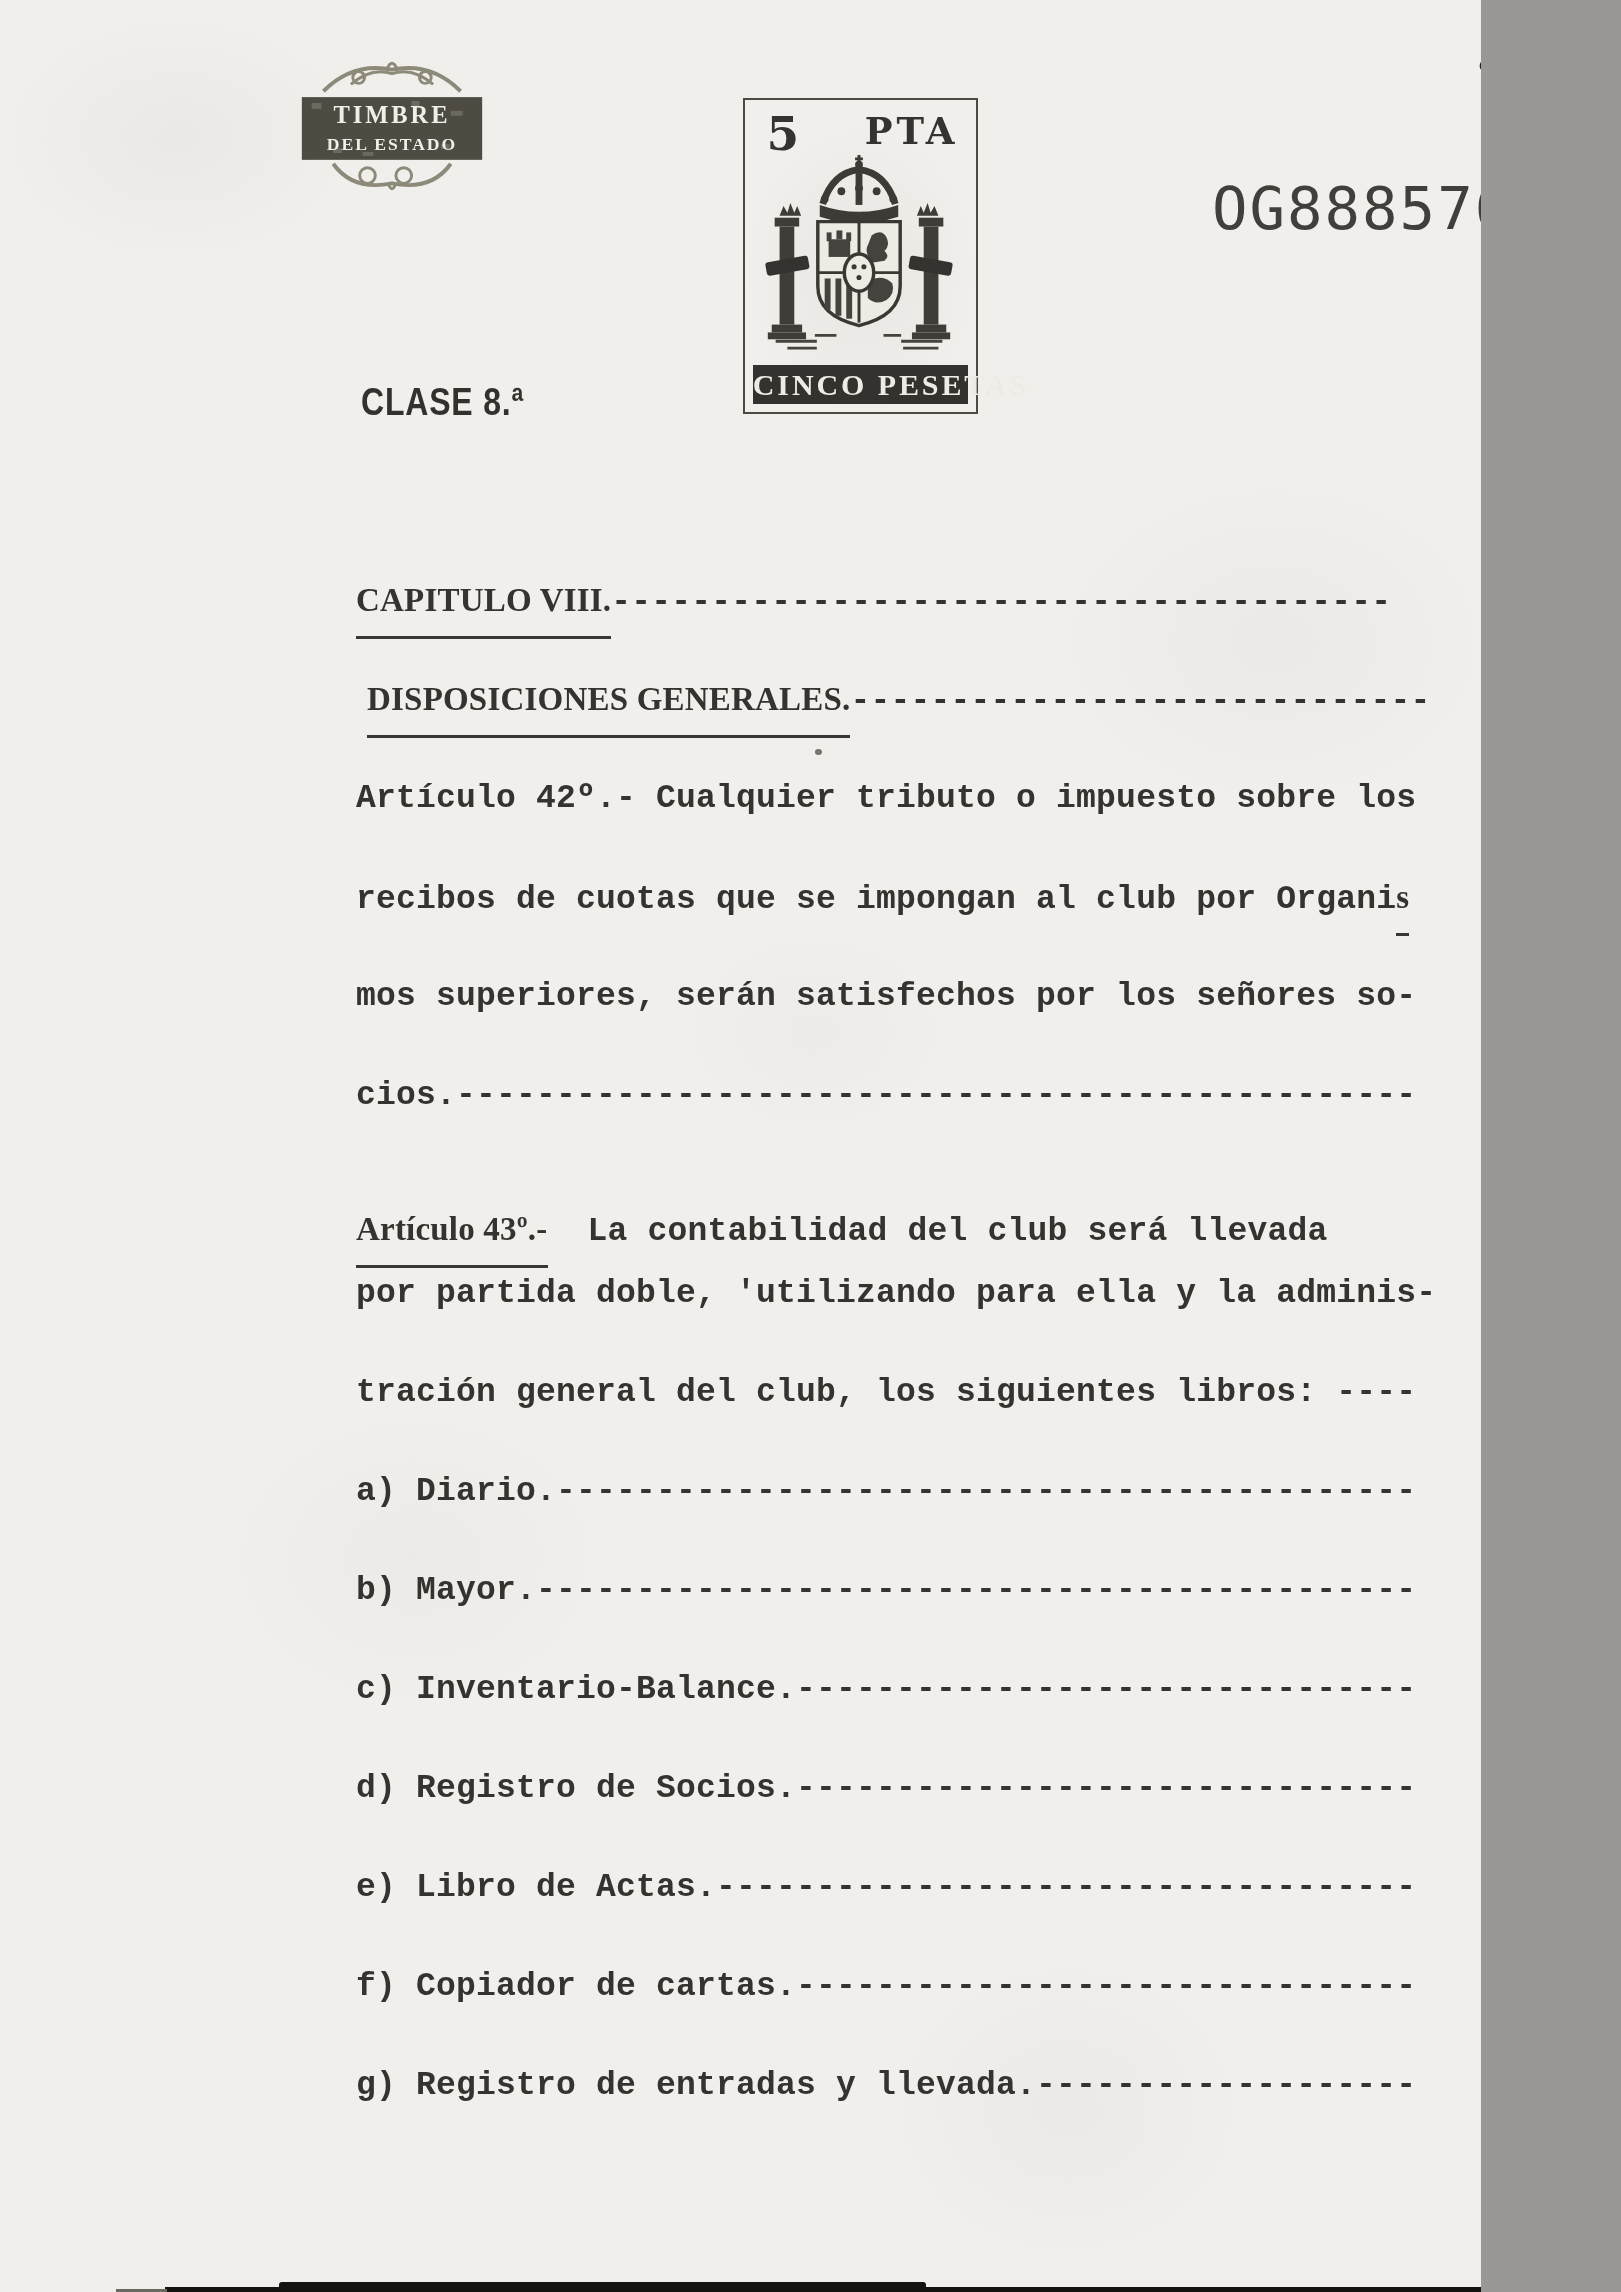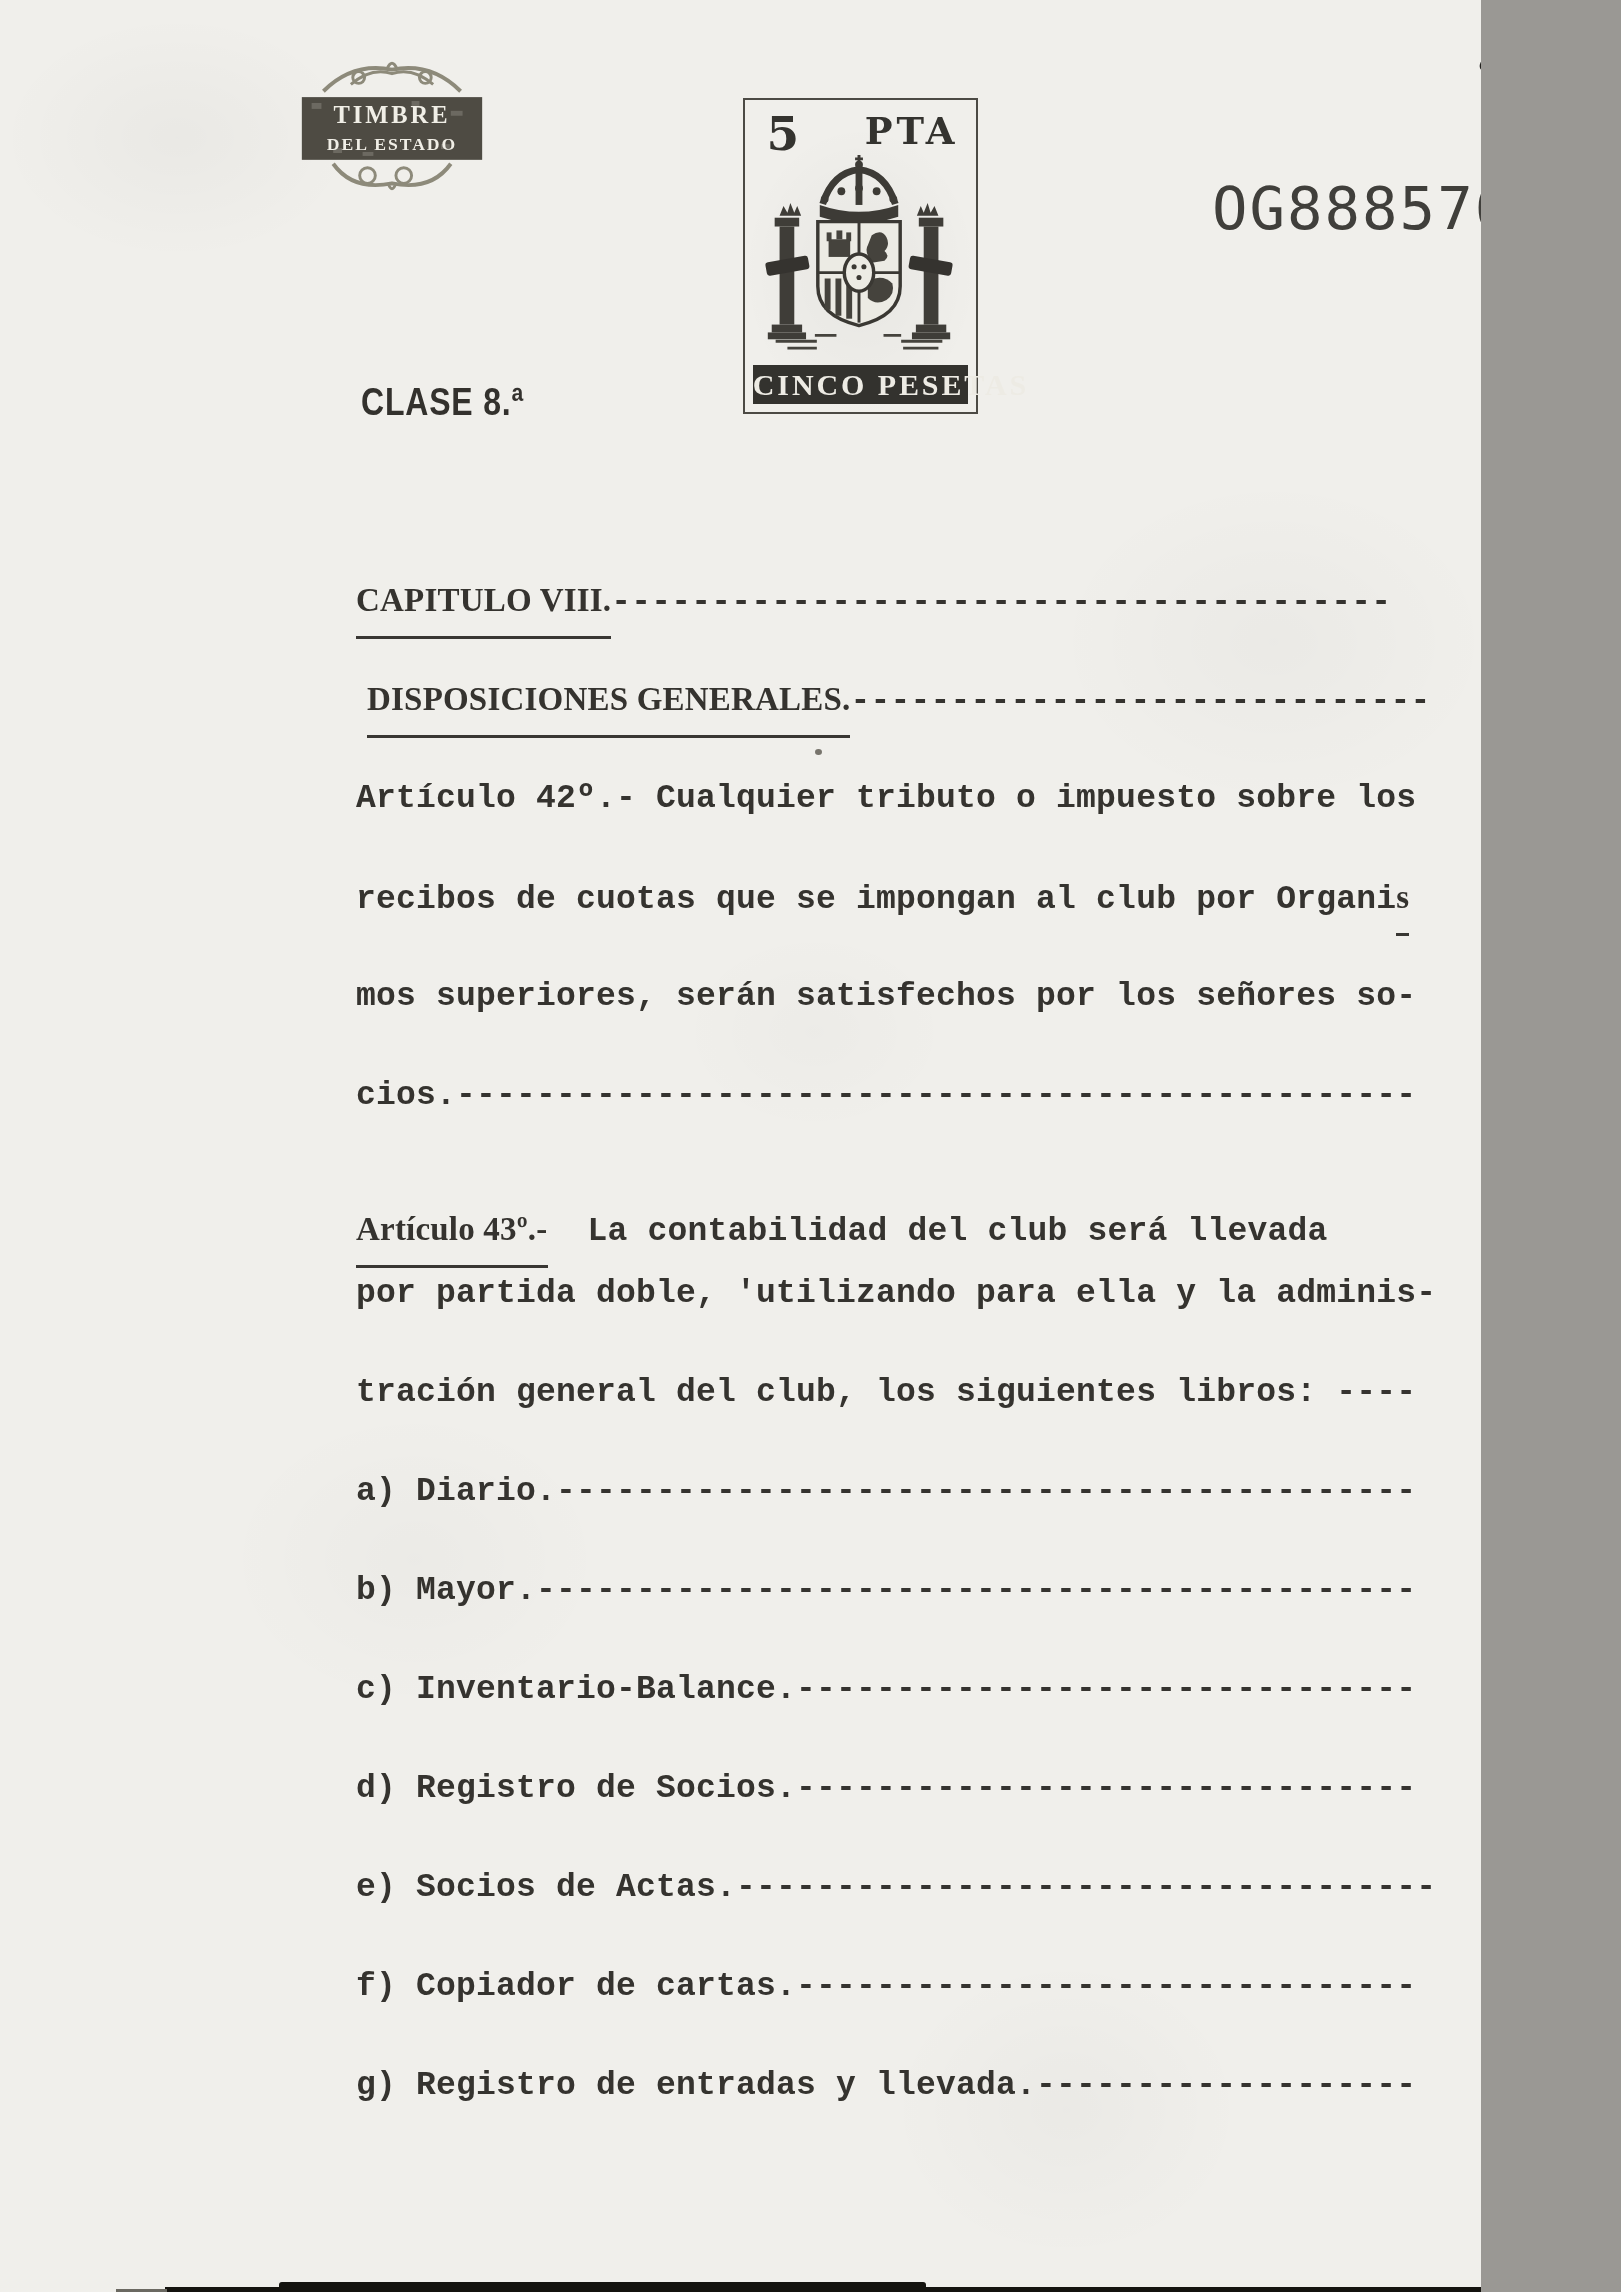--- a/index.html
+++ b/index.html
@@ -179,21 +179,21 @@
       <div class="line" style="top: 877px;"><span>recibos de cuotas que se impongan al club por Organi</span><span class="u-seg">s</span></div>
       <div class="line" style="top: 976px;"><span>mos superiores, serán satisfechos por los señores so-</span></div>
       <div class="line" style="top: 1075px;"><span>cios.------------------------------------------------</span></div>
       <div class="line" style="top: 1174px; margin-top: 35px;"><span class="u-seg">Artículo 43º.-</span><span>  La contabilidad del club será llevada</span></div>
       <div class="line" style="top: 1273px;"><span>por partida doble, 'utilizando para ella y la adminis-</span></div>
       <div class="line" style="top: 1372px;"><span>tración general del club, los siguientes libros: ----</span></div>
       <div class="line" style="top: 1471px;"><span>a) Diario.-------------------------------------------</span></div>
       <div class="line" style="top: 1570px;"><span>b) Mayor.--------------------------------------------</span></div>
       <div class="line" style="top: 1669px;"><span>c) Inventario-Balance.-------------------------------</span></div>
       <div class="line" style="top: 1768px;"><span>d) Registro de Socios.-------------------------------</span></div>
-      <div class="line" style="top: 1867px;"><span>e) Socios de Actas.-----------------------------------</span></div>
+      <div class="line" style="top: 1867px;"><span>e) Libro de Actas.-----------------------------------</span></div>
       <div class="line" style="top: 1966px;"><span>f) Copiador de cartas.-------------------------------</span></div>
       <div class="line" style="top: 2065px;"><span>g) Registro de entradas y llevada.-------------------</span></div>
     </div>
 
   <div class="mark" style="left:1480px;top:59px;width:9.8px;height:11.8px;border-radius:50% 40% 60% 50%;transform:rotate(20deg);"></div>
   <div class="mark" style="left:1566px;top:74px;width:11.8px;height:9.8px;border-radius:40% 60% 50% 50%;transform:rotate(-15deg);"></div>
   <div class="mark" style="left:1563px;top:484px;width:8.8px;height:9.8px;border-radius:50%;"></div>
   <div class="mark" style="left:1561px;top:500px;width:10.8px;height:10.8px;border-radius:50%;"></div>
   <div class="mark" style="left:815px;top:749px;width:6.9px;height:5.9px;border-radius:50%;background:#77746c;"></div>
   <div class="punch" style="left:1532px;top:781px;width:46px;height:46px;"></div>

